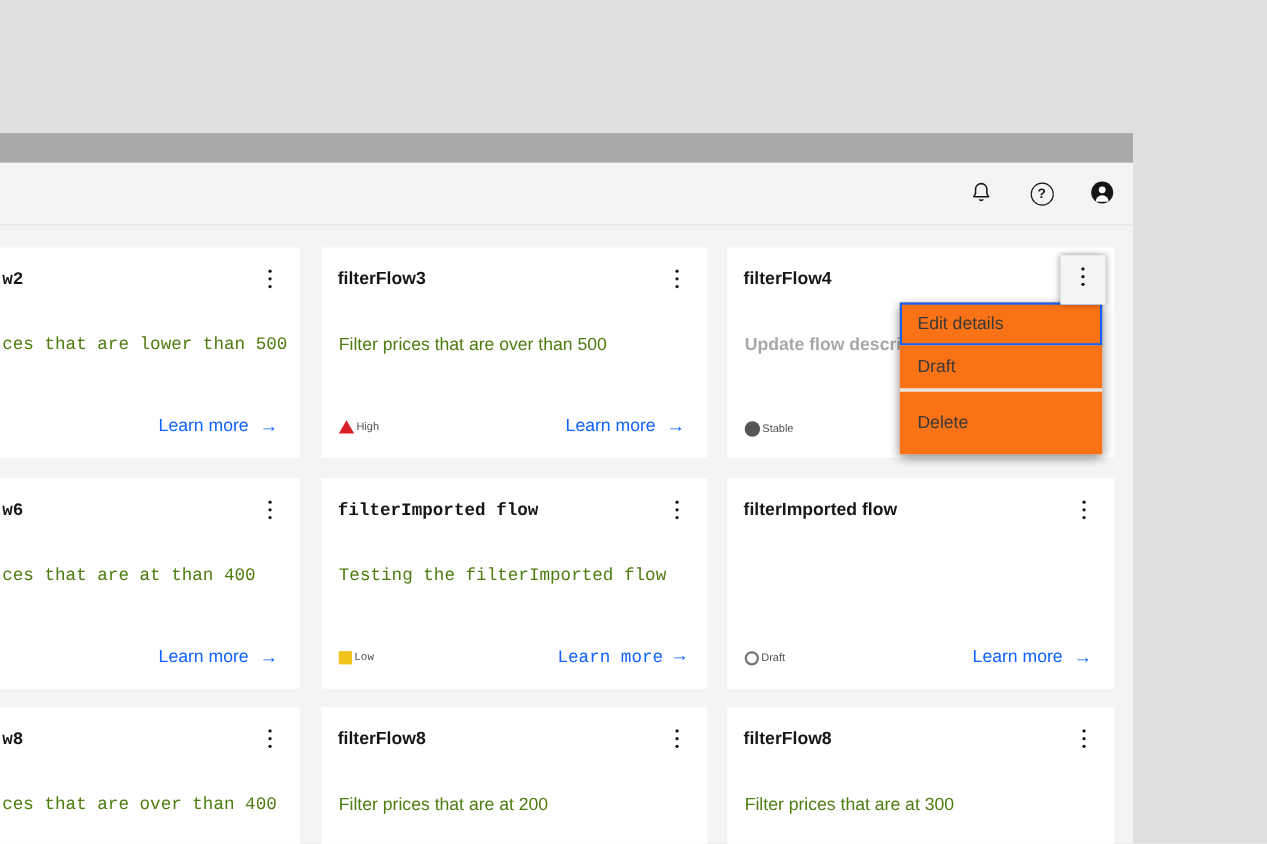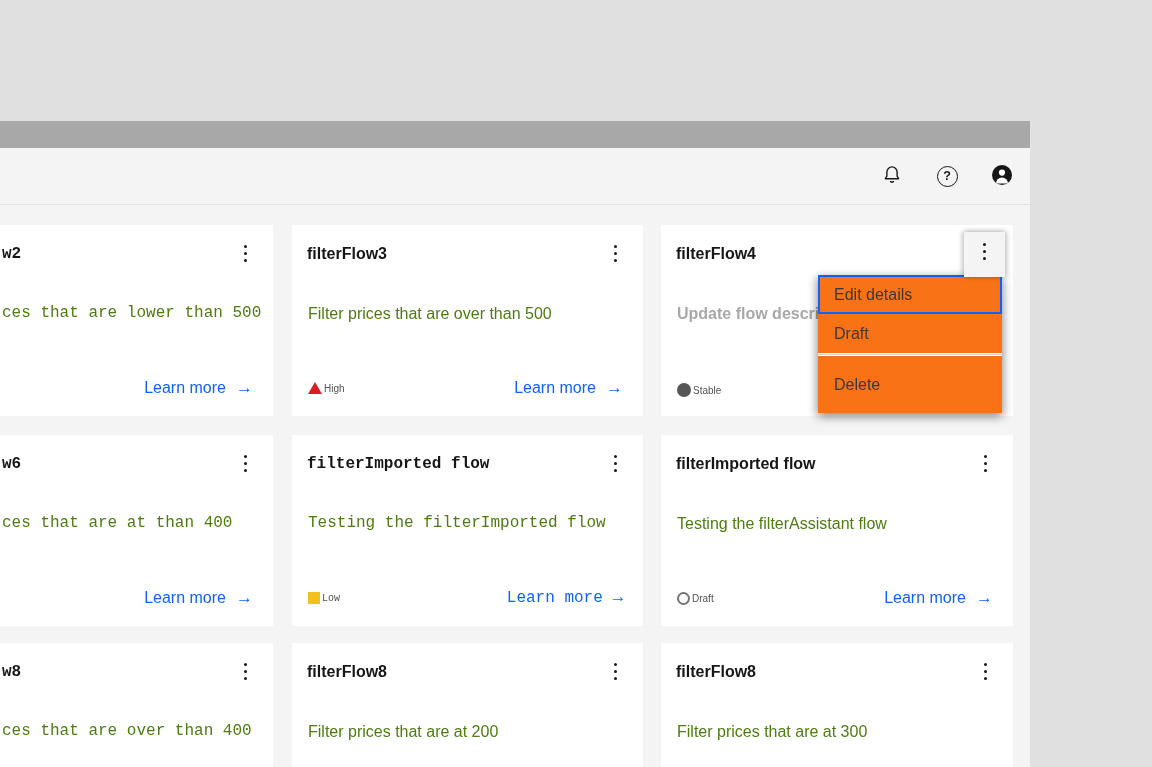--- a/index.html
+++ b/index.html
@@ -196,21 +196,20 @@
 
     <div class="card" style="left:661px; top:230px; width:352px;">
       <span class="card-title">filterImported flow</span>
       <button class="kebab">
           <span class="dots">
             <i></i>
             <i></i>
             <i></i>
           </span>
         </button>
-      <span class="card-desc">Testing the filterAssistant flow</span>
       <div class="card-footer">
         <span class="badge">
           <span class="bicon b-draft"></span>
           <span>Draft</span>
         </span>
         <a class="learn-more">
           <span>Learn more</span>
           <span class="arrow">→</span>
         </a>
       </div>

